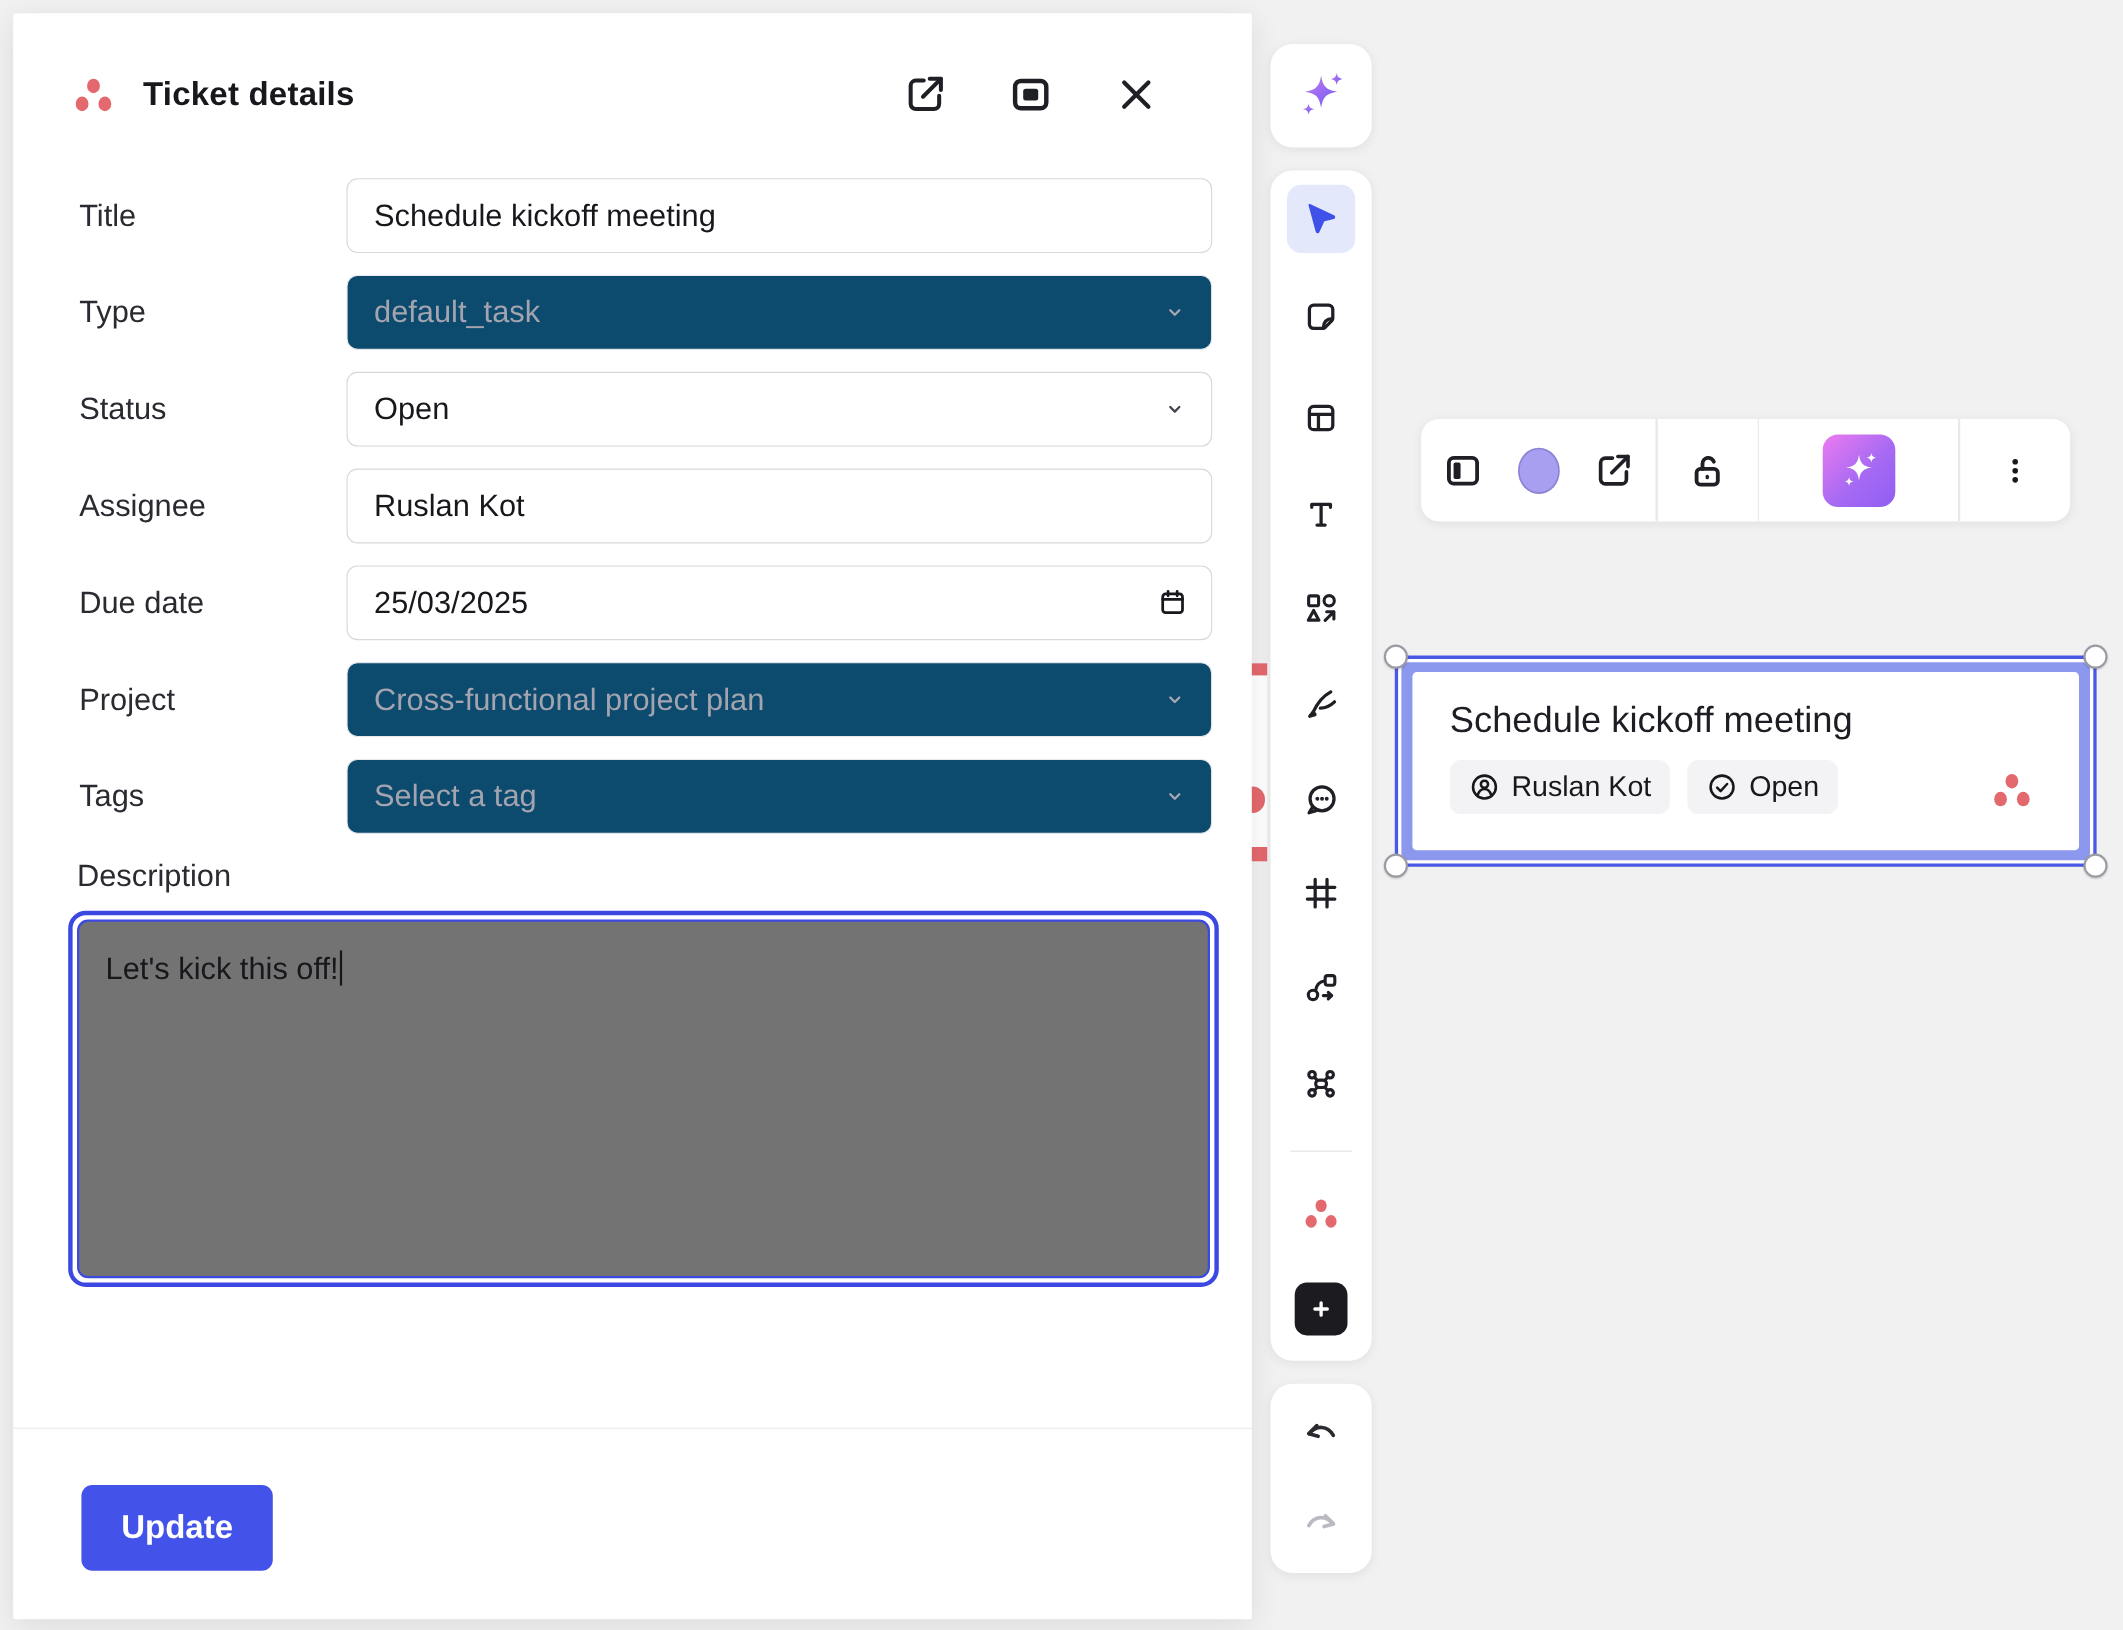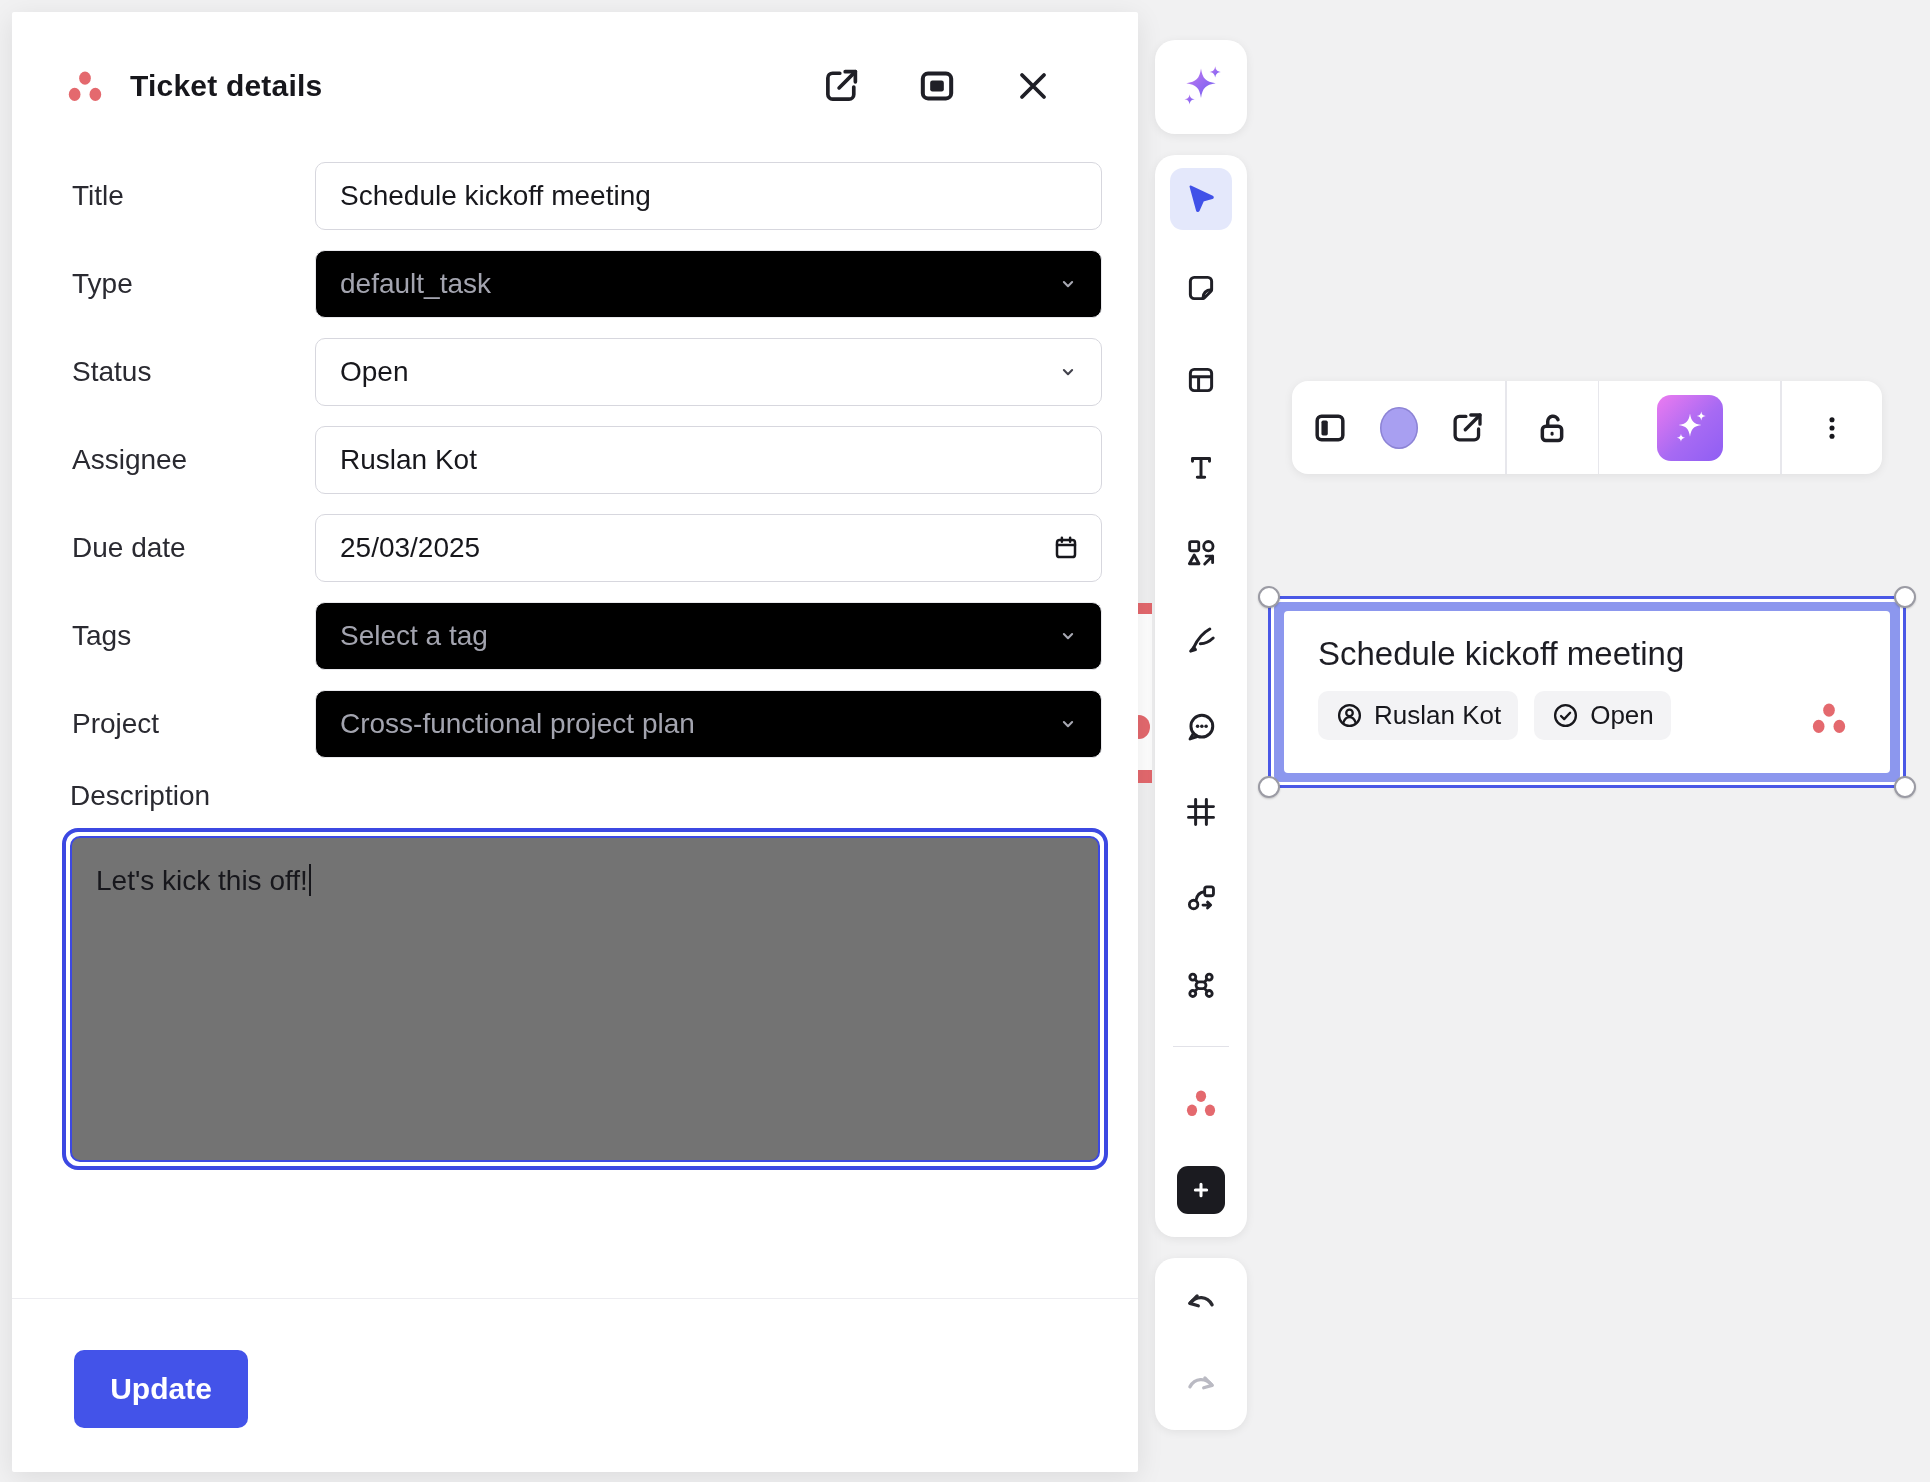--- a/index.html
+++ b/index.html
@@ -23,21 +23,21 @@
   .header-actions { position:absolute; right:44px; top:0; height:56px; display:flex; align-items:center; gap:54px; }
   .icon-btn { width:42px; height:42px; display:flex; align-items:center; justify-content:center; cursor:pointer; background:none; border:none; }
 
   
   .form { position:absolute; left:60px; top:150px; width:1030px; }
   .row { display:flex; align-items:center; height:68px; margin-bottom:20px; }
   .row-label { width:243px; font-size:28px; color:#2a2a31; }
   .field { flex:1; height:68px; border-radius:10px; display:flex; align-items:center;
     padding:0 24px; font-size:28px; position:relative; }
   .field.enabled { background:#fff; border:1.5px solid #d7d7de; color:#17171c; }
-  .field.disabled { background:#000000; border:1.5px solid #e9e9ed; color:#a3a4af; }
+  .field.disabled { background:#0c4a6e; border:1.5px solid #e9e9ed; color:#a3a4af; }
   .field .trail { position:absolute; right:20px; top:50%; transform:translateY(-50%); }
 
   .desc-label { position:absolute; left:58px; top:768px; font-size:28px; color:#2a2a31; }
   .desc-outer { position:absolute; left:50px; top:816px; width:1046px; height:342px;
     border:4px solid #3c48e2; border-radius:16px; padding:4px; background:#fff; }
   .desc-inner { width:100%; height:100%; border:2.5px solid #3c48e2; border-radius:10px;
     background:#737373; padding:26px 24px; font-size:28px; color:#17171c; cursor:text; }
   .caret { display:inline-block; width:2.5px; height:32px; background:#15151a; vertical-align:-6px; margin-left:1px; animation:blink 1.1s steps(1) infinite; }
   @keyframes blink { 50% { opacity:0; } }
 
@@ -183,34 +183,34 @@
         <span>25/03/2025</span>
         <span class="trail">
           <svg width="30" height="30" viewBox="0 0 24 24" fill="none" stroke="#17171c" stroke-width="2" stroke-linecap="round">
             <rect x="4.8" y="5.6" width="14.4" height="13.6" rx="2.1"></rect>
             <path d="M8.7 3.7v3.2M15.3 3.7v3.2M4.8 9.6h14.4"></path>
           </svg>
         </span>
       </div>
     </div>
     <div class="row">
-      <span class="row-label">Tags</span>
+      <span class="row-label">Project</span>
       <div class="field disabled">
-        <span>Select a tag</span>
+        <span>Cross-functional project plan</span>
         <span class="trail">
           <svg width="26" height="26" viewBox="0 0 24 24">
               <path d="M8.2 10.2 12 14l3.8-3.8" fill="none" stroke="#a7a8b2" stroke-width="1.9" stroke-linecap="round" stroke-linejoin="round"></path>
             </svg>
         </span>
       </div>
     </div>
     <div class="row">
-      <span class="row-label">Project</span>
+      <span class="row-label">Tags</span>
       <div class="field disabled">
-        <span>Cross-functional project plan</span>
+        <span>Select a tag</span>
         <span class="trail">
           <svg width="26" height="26" viewBox="0 0 24 24">
               <path d="M8.2 10.2 12 14l3.8-3.8" fill="none" stroke="#a7a8b2" stroke-width="1.9" stroke-linecap="round" stroke-linejoin="round"></path>
             </svg>
         </span>
       </div>
     </div>
   </div>
 
   <div class="desc-label">Description</div>

